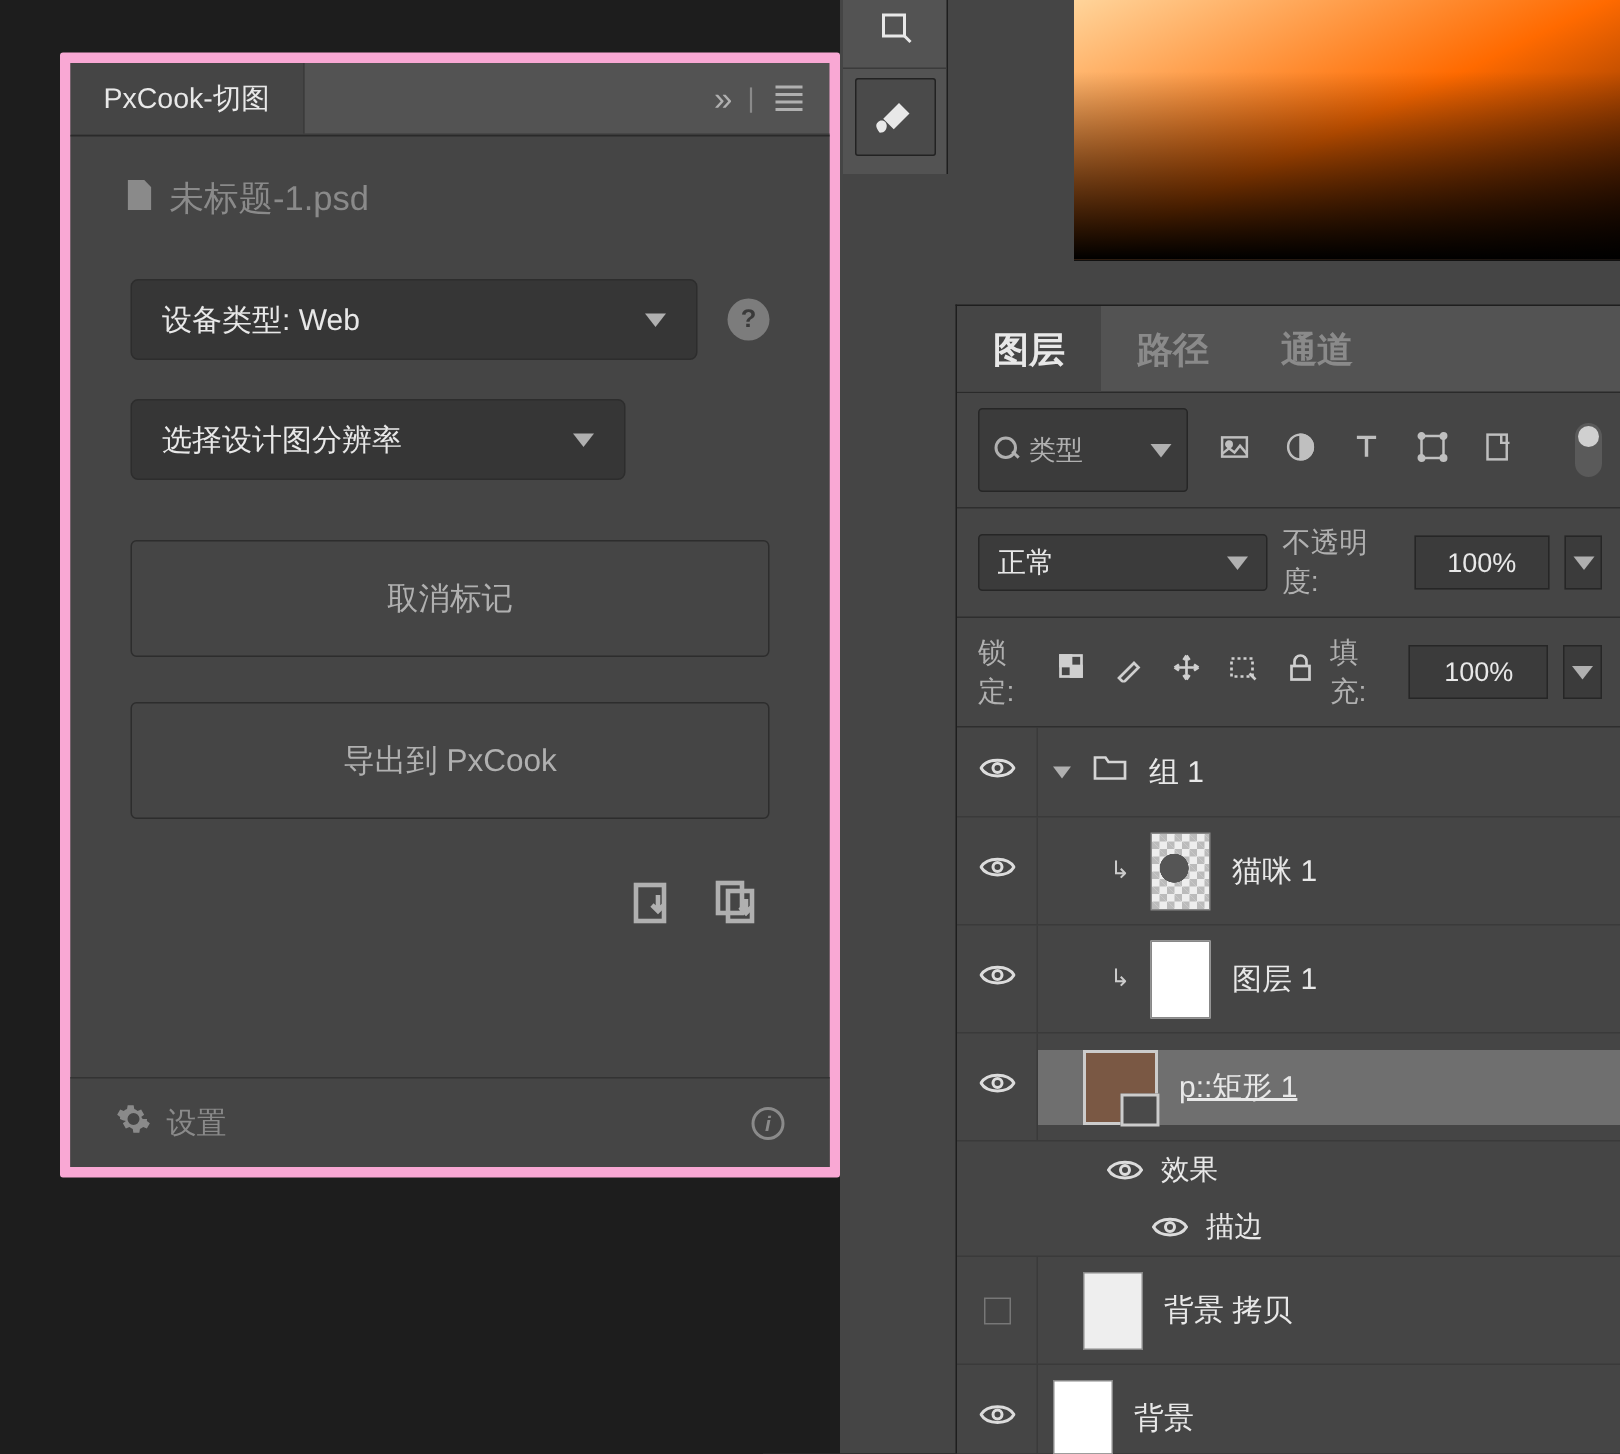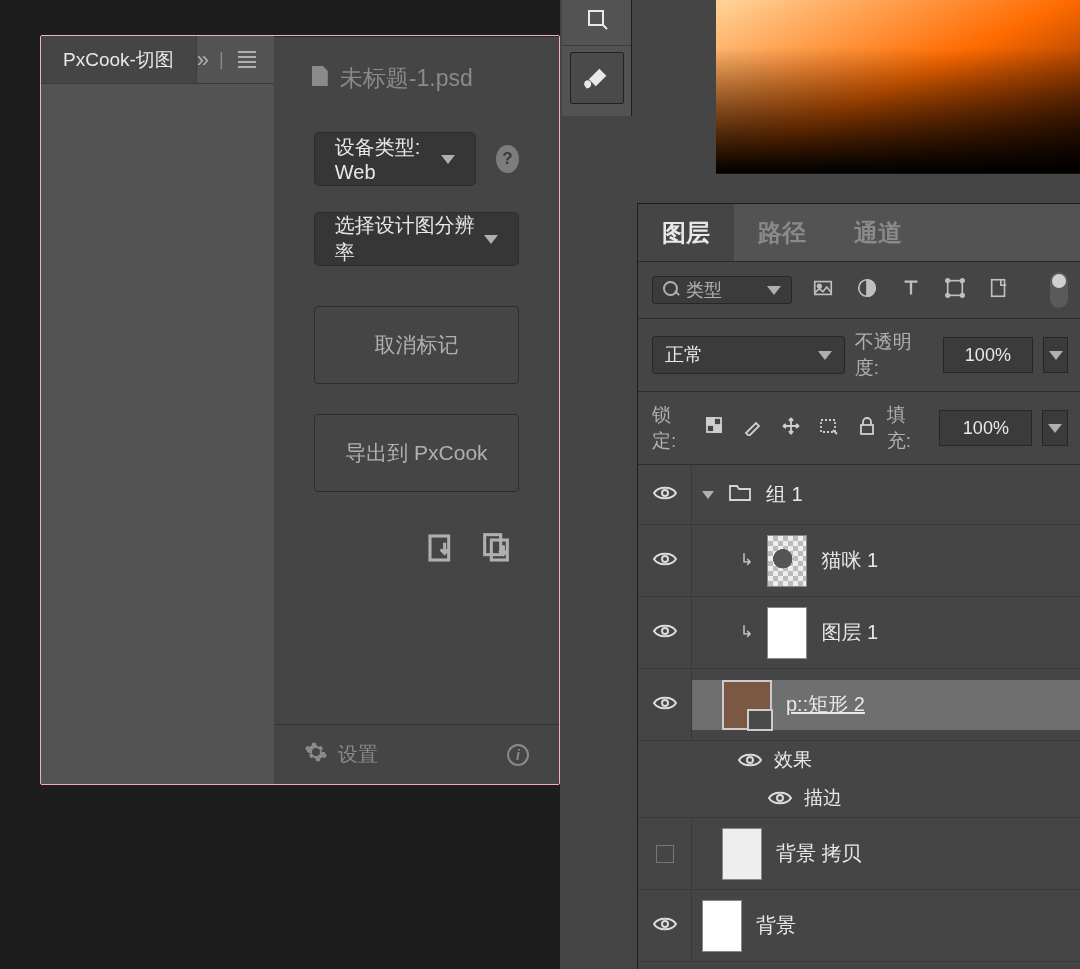--- a/index.html
+++ b/index.html
@@ -29,23 +29,24 @@
     position: absolute;
     left: -4px; top: -5px;
     width: 564px; height: 980px;
     background: var(--bg-darkest);
   }
   .pxcook-wrap {
     position: absolute;
     left: 40px; top: 35px;
     width: 520px; height: 750px;
     background: var(--bg-panel-light);
-    border: 1px solid #f9a8d4;
+    border: 7px solid #f9a8d4;
     border-radius: 2px;
     display: flex;
+    flex-direction: column;
   }
   .pxcook-head {
     display: flex; align-items: stretch;
     height: 48px;
     border-bottom: 1px solid var(--border-light);
   }
   .pxcook-tab {
     background: var(--bg-panel);
     display: flex; align-items: center;
     padding: 0 22px;
@@ -156,21 +157,21 @@
     border-bottom:1px solid #2a2a2a;
   }
   .lp-tab{ padding:0 24px; display:flex;align-items:center; font-size:24px; color: var(--text-dimmer); font-weight: bold;}
   .lp-tab.active{ background:var(--bg-panel); color:var(--text);}
   .lp-filter{
     display:flex; align-items:center; gap:20px;
     padding: 10px 14px;
     border-bottom:1px solid #2e2e2e;
   }
   .lp-type-select{
-    width:140px; height:28px; border:1px solid #262626; border-radius:3px; background:#3b3b3b;
+    width:140px; height:56px; border:1px solid #262626; border-radius:3px; background:#3b3b3b;
     display:flex;align-items:center;justify-content:space-between; padding:0 10px; font-size:18px; color:var(--text-dim);
   }
   .mag::before{content:"";display:inline-block;width:11px;height:11px;border:2px solid var(--text-dim);border-radius:50%;position:relative;}
   .mag{position:relative;}
   .mag::after{content:"";position:absolute;width:6px;height:2px;background:var(--text-dim);transform:rotate(45deg);left:11px;top:12px;}
   .filter-icons{display:flex;gap:22px;align-items:center;}
   .filter-icons svg{width:22px;height:22px;fill:none;stroke:#bfbfbf;stroke-width:1.8;}
   .pill-toggle{width:18px;height:36px;border-radius:9px;background:#5a5a5a;position:relative;margin-left:auto;}
   .pill-toggle::before{content:"";position:absolute;width:14px;height:14px;border-radius:50%;background:#d0d0d0;left:2px;top:2px;}
   .lp-mode-row, .lp-lock-row{
@@ -439,21 +440,21 @@
 
     <div class="layer-row tall">
       <div class="vis-col">
           <span class="eye"><svg viewBox="0 0 24 16">
               <path d="M1 8c4-7 18-7 22 0-4 7-18 7-22 0z"></path>
               <circle cx="12" cy="8" r="3"></circle>
             </svg></span>
         </div>
       <div class="row-main selected" style="padding-left:30px">
         <div class="thumb shape"></div>
-        <span class="layer-name ul">p::矩形 2</span>
+        <span class="layer-name ul">p::矩形 1</span>
       </div>
     </div>
 
     <div style="border-bottom:1px solid #3a3a3a">
       <div class="sub-effect">
         <span class="eye">
             <svg viewBox="0 0 24 16" width="22" height="16">
               <path d="M1 8c4-7 18-7 22 0-4 7-18 7-22 0z" fill="none" stroke="#dcdcdc" stroke-width="2"></path>
               <circle cx="12" cy="8" r="3" fill="none" stroke="#dcdcdc" stroke-width="2"></circle>
             </svg>

